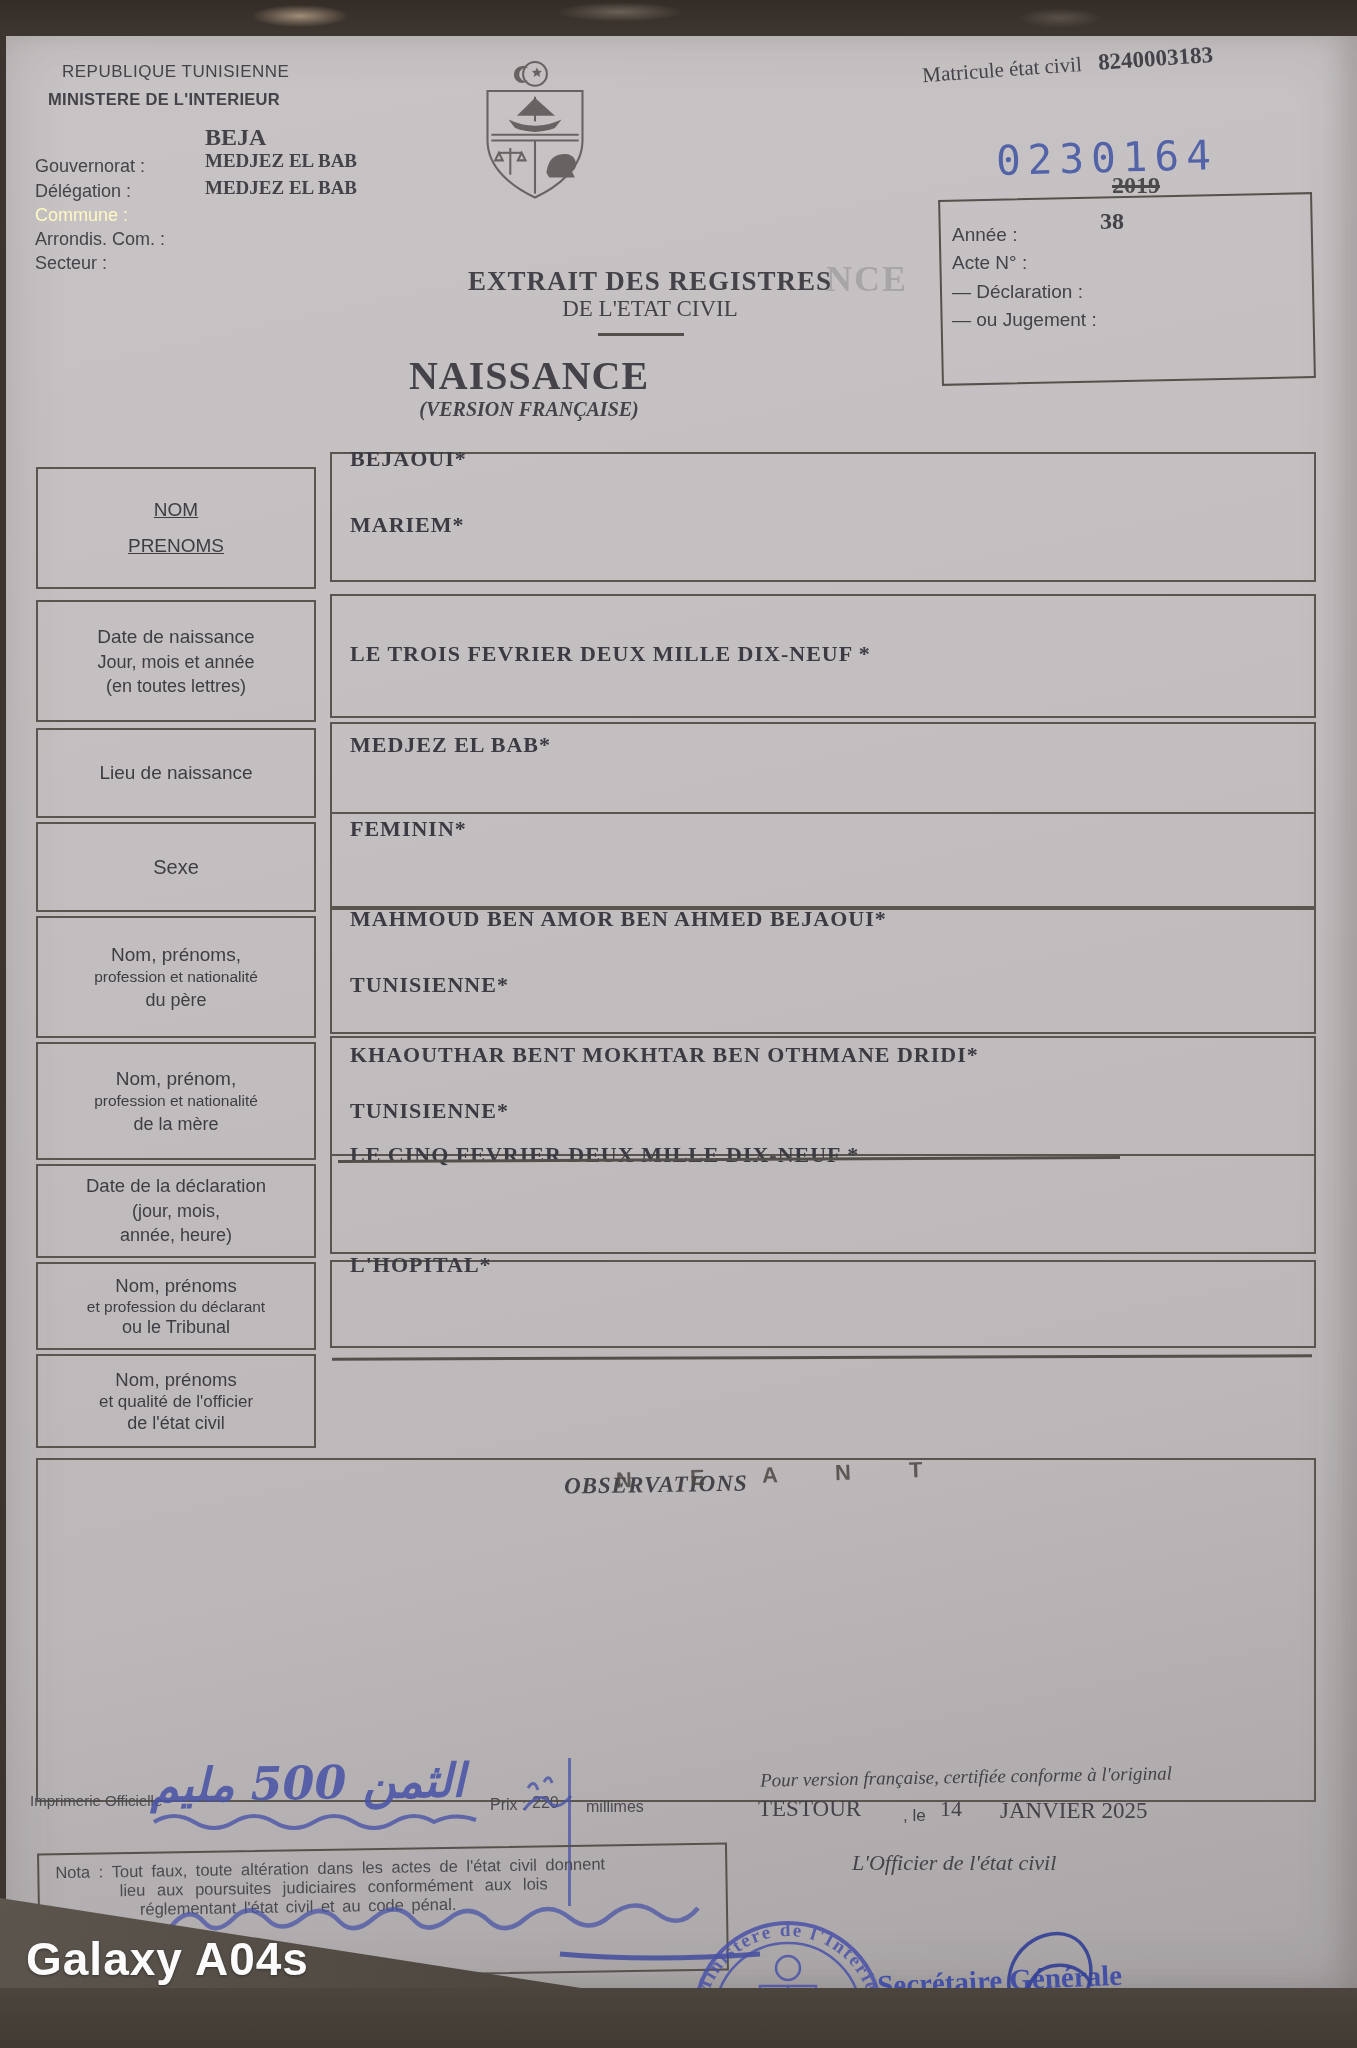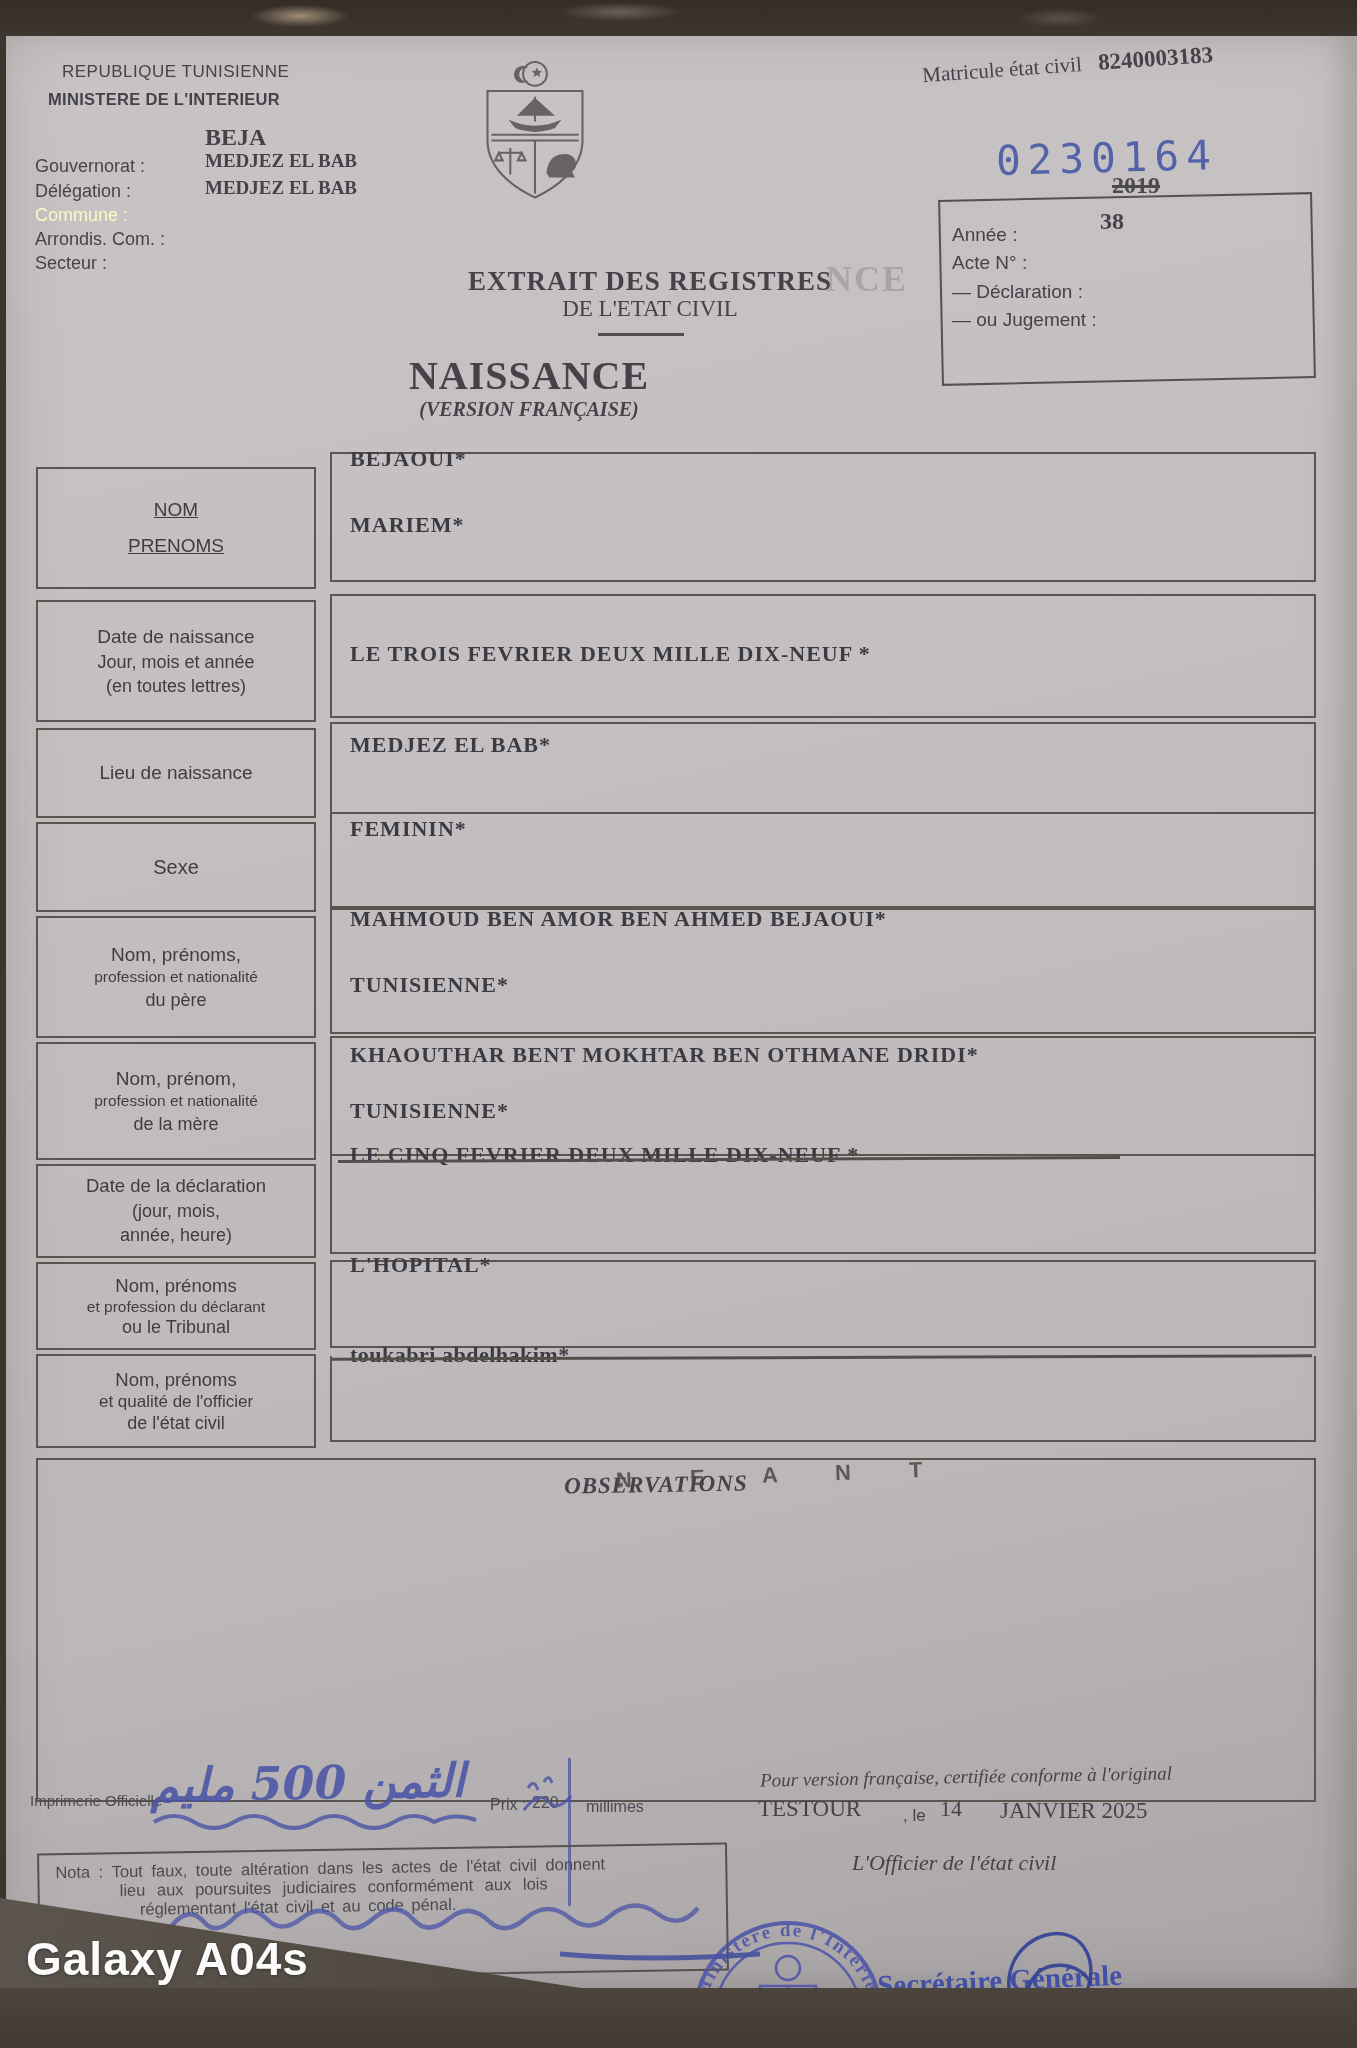--- a/index.html
+++ b/index.html
@@ -170,23 +170,20 @@
 
   <div class="vbox" style="top:1260px;height:84px;">
     <span class="val" style="top:-10px;">L'HOPITAL*</span>
   </div>
   <div class="lbox" style="top:1262px;height:84px;line-height:1.25;">
     <span class="lab-mid" style="font-size:18.5px;">Nom, prénoms</span>
     <span class="lab-sub">et profession du déclarant</span>
     <span class="lab-mid">ou le Tribunal</span>
   </div>
 
-  <div class="vbox no-top" style="top:1356px;height:84px;">
-    <span class="val lower" style="top:-14px;">toukabri abdelhakim*</span>
-  </div>
   <div class="strikebar" style="left:332px;top:1356px;width:980px;transform:rotate(-.2deg);"></div>
   <div class="lbox" style="top:1354px;height:90px;line-height:1.25;">
     <span class="lab-mid" style="font-size:18.5px;">Nom, prénoms</span>
     <span class="lab-sub" style="font-size:17px;">et qualité de l'officier</span>
     <span class="lab-mid">de l'état civil</span>
   </div>
 
   <div class="abs" style="left:36px;top:1458px;width:1276px;height:340px;border:2.5px solid #5a564f;"></div>
   <div class="abs serif ink" style="left:564px;top:1472px;font-size:23px;font-weight:bold;font-style:italic;letter-spacing:1px;transform:rotate(-1deg);">OBSERVATIONS</div>
   <div class="abs sans" style="left:616px;top:1462px;font-size:22px;font-weight:bold;color:#4b4844;letter-spacing:26px;transform:rotate(-2deg);opacity:.85;">N E A N T</div>

